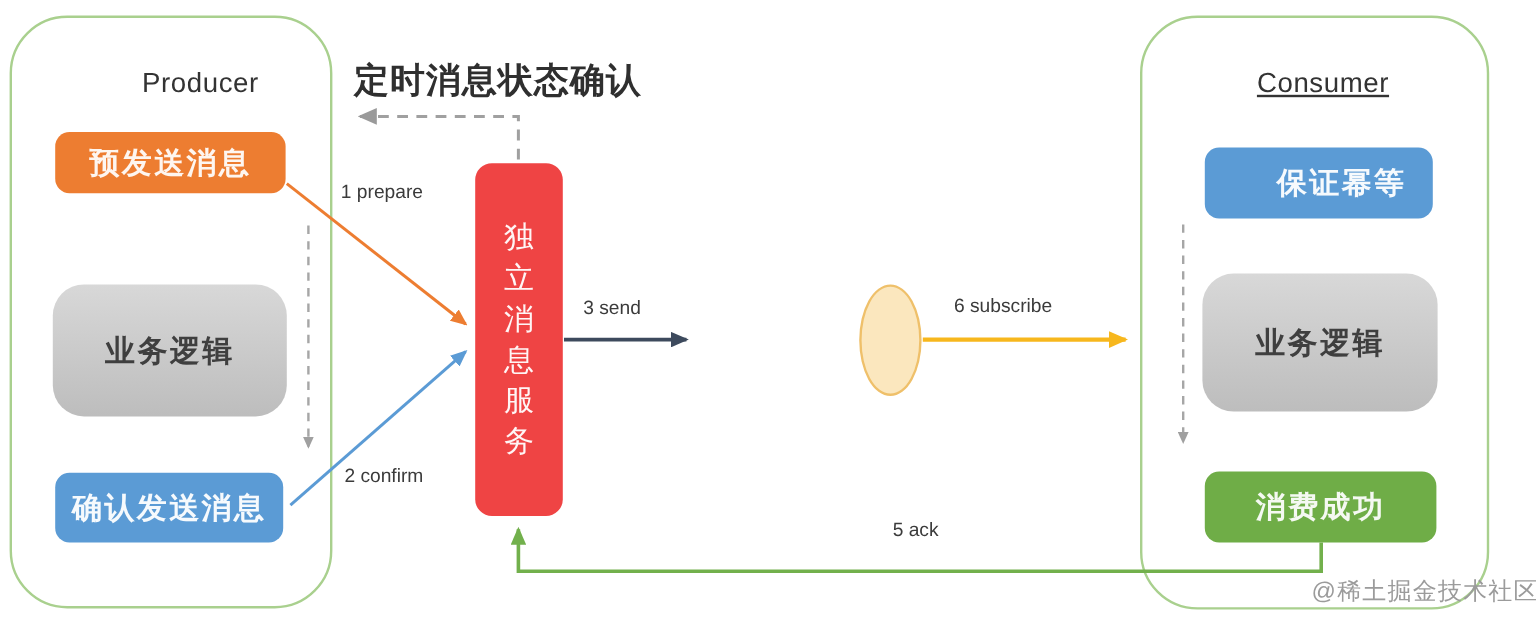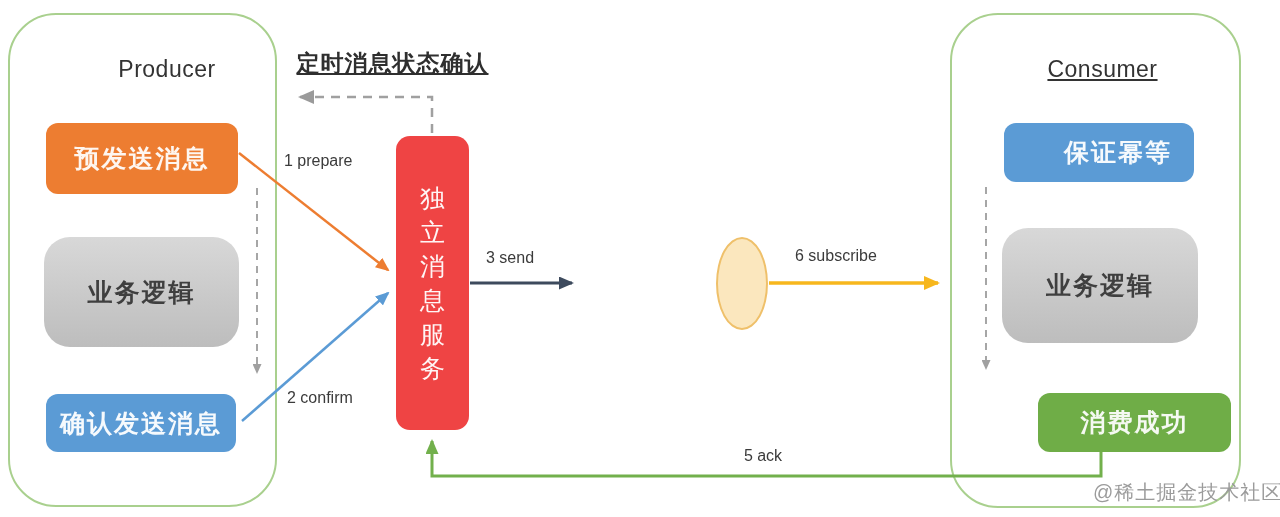--- a/index.html
+++ b/index.html
@@ -28,34 +28,34 @@
 
   
   .cyl-body{background:#F9D089;border:2px solid #EFC06A;
             border-top-left-radius:28px 48px;border-bottom-left-radius:28px 48px;
             display:flex;align-items:center;justify-content:center;}
   .cyl-cap{background:#FBE7BE;border:2px solid #EFC06A;border-radius:50%;}
   .cyl-label{font-size:24px;font-weight:600;color:#4A4A4A;letter-spacing:3px;}
 
   
   .lbl{font-size:16px;color:#3B3B3B;white-space:nowrap;}
-  .lbl.cn{font-size:23px;font-weight:600;color:#2F2F2F;letter-spacing:1px;text-decoration:underline;}
+  .lbl.cn{font-size:29px;font-weight:600;color:#2F2F2F;letter-spacing:1px;}
   .watermark{font-size:20px;color:#9B9B9B;letter-spacing:1px;white-space:nowrap;}
 
   svg.overlay{position:absolute;left:0;top:0;pointer-events:none;}
 </style>
 </head>
 <body>
 
 <div class="canvas">
 
   <div class="abs group" style="left:8px;top:13px;width:269px;height:494px;"></div>
   <div class="abs group-title" style="left:8px;top:56px;width:318px;">Producer</div>
 
-  <div class="abs node orange" style="left:46px;top:123px;width:192px;height:71px;text-align:center;">
+  <div class="abs node orange" style="left:46px;top:110px;width:192px;height:51px;text-align:center;">
     <span>预发送消息</span>
   </div>
   <div class="abs node gray" style="left:44px;top:237px;width:195px;height:110px;">
     <span>业务逻辑</span>
   </div>
   <div class="abs node blue" style="left:46px;top:394px;width:190px;height:58px;">
     <span>确认发送消息</span>
   </div>
 
   <div class="abs service" style="left:396px;top:136px;width:73px;height:294px;">
@@ -66,21 +66,21 @@
 
   <div class="abs group" style="left:950px;top:13px;width:291px;height:495px;"></div>
   <div class="abs group-title" style="left:960px;top:56px;width:285px;text-decoration:underline;">Consumer</div>
 
   <div class="abs node blue" style="left:1004px;top:123px;width:190px;height:59px;padding-left:38px;">
     <span>保证幂等</span>
   </div>
   <div class="abs node gray" style="left:1002px;top:228px;width:196px;height:115px;">
     <span>业务逻辑</span>
   </div>
-  <div class="abs node green" style="left:1038px;top:393px;width:193px;height:59px;">
+  <div class="abs node green" style="left:1004px;top:393px;width:193px;height:59px;">
     <span>消费成功</span>
   </div>
 
   <svg class="overlay" width="1280" height="517" viewBox="0 0 1280 517">
     <defs>
       <marker id="ah-orange" markerUnits="userSpaceOnUse" markerWidth="14" markerHeight="12" refX="12" refY="6" orient="auto">
           <path d="M0,0 L14,6 L0,12 Z" fill="#ED7D31"></path>
         </marker>
       <marker id="ah-blue" markerUnits="userSpaceOnUse" markerWidth="14" markerHeight="12" refX="12" refY="6" orient="auto">
           <path d="M0,0 L14,6 L0,12 Z" fill="#5B9BD5"></path>
@@ -117,17 +117,17 @@
     <path d="M769,283 L938,283" fill="none" stroke="#F7B71D" stroke-width="3.5" marker-end="url(#ah-gold)"></path>
 
     <path d="M1101,452 L1101,476 L432,476 L432,441" fill="none" stroke="#72B04C" stroke-width="3" marker-end="url(#ah-green)"></path>
   </svg>
 
   <div class="abs lbl cn" style="left:295px;top:48px;width:195px;text-align:center;">定时消息状态确认</div>
   <div class="abs lbl" style="left:284px;top:152px;">1 prepare</div>
   <div class="abs lbl" style="left:287px;top:389px;">2 confirm</div>
   <div class="abs lbl" style="left:486px;top:249px;">3 send</div>
   <div class="abs lbl" style="left:795px;top:247px;">6 subscribe</div>
-  <div class="abs lbl" style="left:733px;top:447px;width:60px;text-align:center;">5 ack</div>
+  <div class="abs lbl" style="left:733px;top:434px;width:60px;text-align:center;">5 ack</div>
 
   <div class="abs watermark" style="left:1093px;top:479px;">@稀土掘金技术社区</div>
 
 </div>
 
 </body></html>

